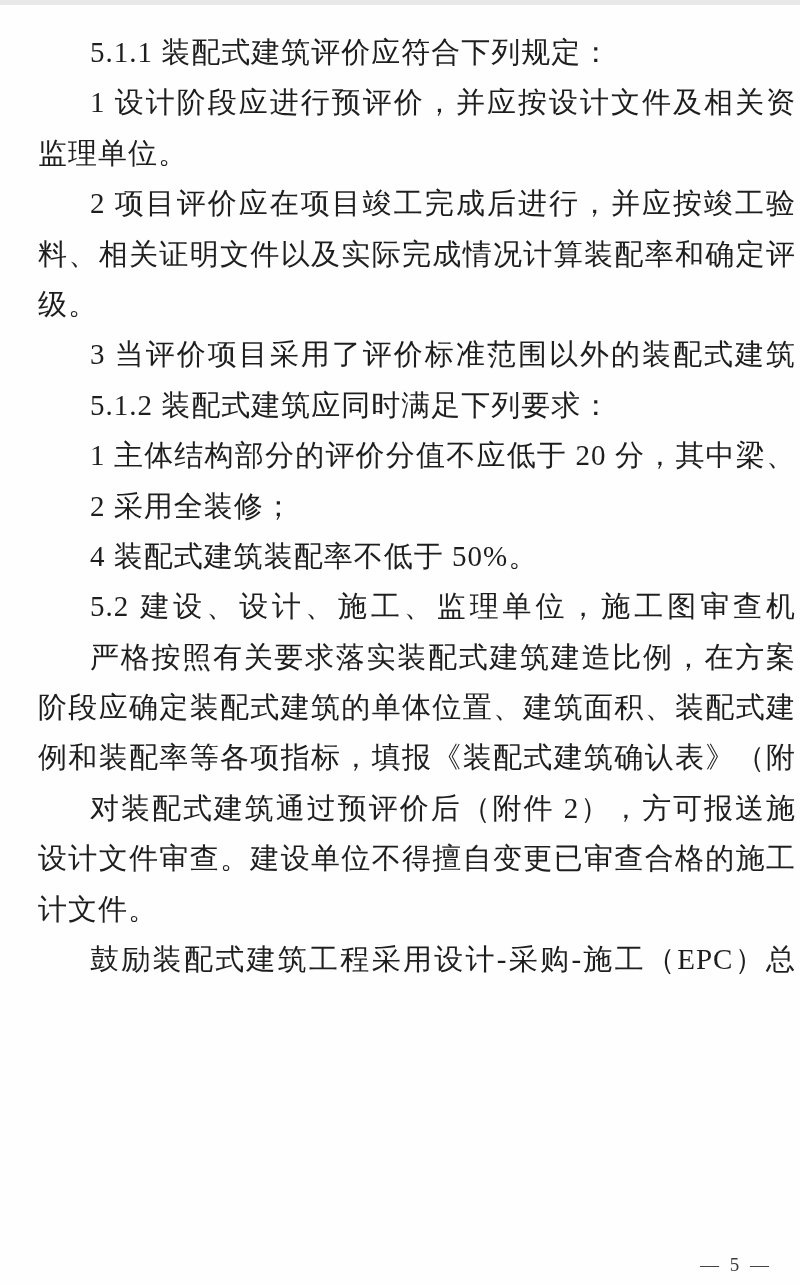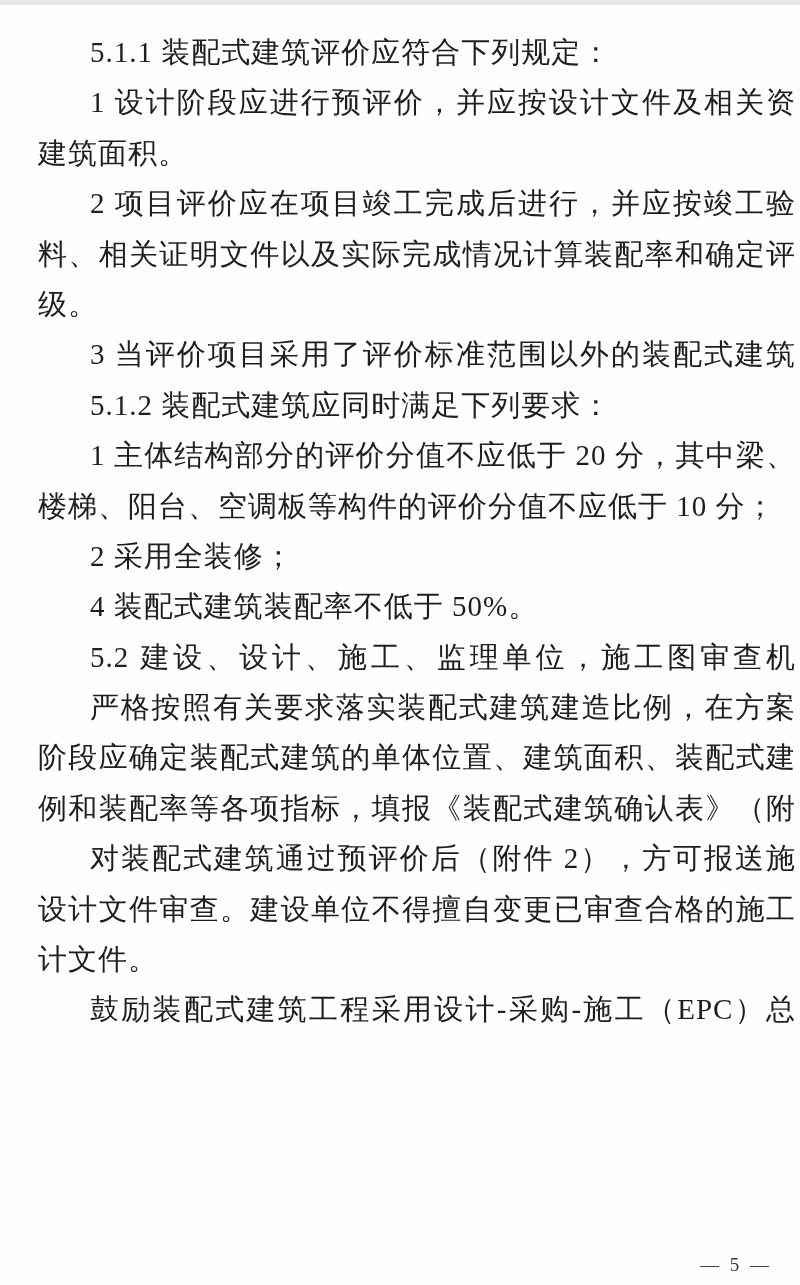--- a/index.html
+++ b/index.html
@@ -49,28 +49,27 @@
     color: #3a3a3a;
   }
 </style>
 </head>
 <body>
 
 <div class="page">
   <div class="text-block" id="text-block">
       <div class="line indent">5.1.1 装配式建筑评价应符合下列规定：</div>
       <div class="line indent justify">1 设计阶段应进行预评价，并应按设计文件及相关资料计</div>
-      <div class="line">建筑面积。</div>
+      <div class="line">监理单位。</div>
       <div class="line indent justify">2 项目评价应在项目竣工完成后进行，并应按竣工验收资</div>
       <div class="line justify">料、相关证明文件以及实际完成情况计算装配率和确定评价等</div>
       <div class="line">级。</div>
       <div class="line indent justify">3 当评价项目采用了评价标准范围以外的装配式建筑新</div>
       <div class="line indent">5.1.2 装配式建筑应同时满足下列要求：</div>
       <div class="line indent justify">1 主体结构部分的评价分值不应低于 20 分，其中梁、板、</div>
-      <div class="line">楼梯、阳台、空调板等构件的评价分值不应低于 10 分；</div>
       <div class="line indent">2 采用全装修；</div>
       <div class="line indent">4 装配式建筑装配率不低于 50%。</div>
       <div class="line indent justify">5.2 建设、设计、施工、监理单位，施工图审查机构、生</div>
       <div class="line indent justify">严格按照有关要求落实装配式建筑建造比例，在方案设计</div>
       <div class="line justify">阶段应确定装配式建筑的单体位置、建筑面积、装配式建筑比</div>
       <div class="line justify">例和装配率等各项指标，填报《装配式建筑确认表》（附件 1）。</div>
       <div class="line indent justify">对装配式建筑通过预评价后（附件 2），方可报送施工图</div>
       <div class="line justify">设计文件审查。建设单位不得擅自变更已审查合格的施工图设</div>
       <div class="line">计文件。</div>
       <div class="line indent justify">鼓励装配式建筑工程采用设计-采购-施工（EPC）总承包</div>

